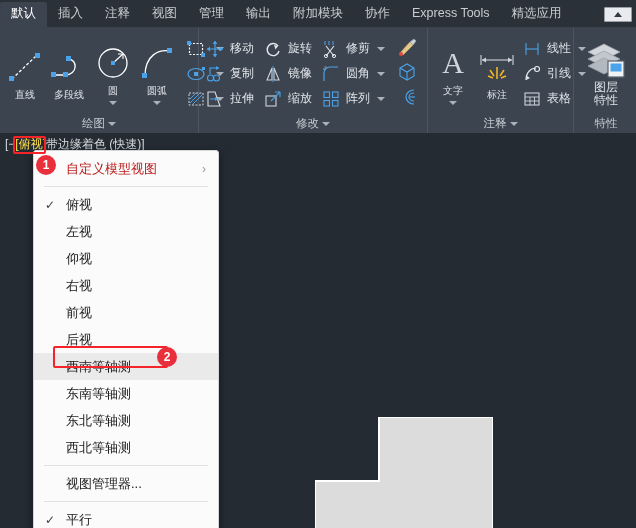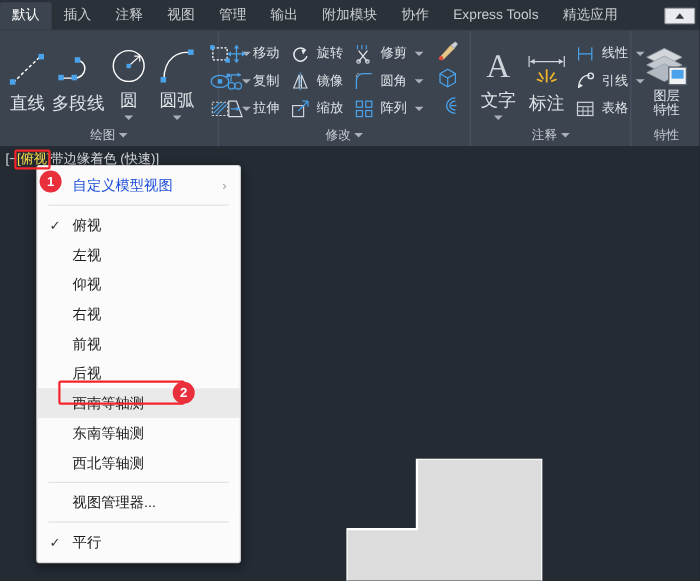--- a/index.html
+++ b/index.html
@@ -107,21 +107,21 @@
     cursor: default;
   }
   .big-btn .glyph {
     height: 40px;
     width: 44px;
     display: flex;
     align-items: center;
     justify-content: center;
   }
   .big-btn .lbl {
-    font-size: 16px;
+    font-size: 10px;
     color: #dfe3e7;
     margin-top: 1px;
     white-space: nowrap;
   }
   .big-btn .lbl2 {
     font-size: 12px;
     color: #dfe3e7;
     line-height: 13px;
     white-space: nowrap;
     text-align: center;
@@ -249,21 +249,21 @@
     width: 32px;
     text-align: center;
     font-size: 12px;
     color: #3a3a3a;
     flex: none;
   }
   .mi .mtext {
     white-space: nowrap;
   }
   .mi.disabled .mtext {
-    color: #1d4ed8;
+    color: #b91c1c;
   }
   .mi .submenu-arrow {
     position: absolute;
     right: 12px;
     font-size: 12px;
     color: #9a9a9a;
   }
   .mi.hover {
     background: #eaeaea;
   }
@@ -679,20 +679,24 @@
   <div class="mi hover">
     <span class="check"></span>
     <span class="mtext">西南等轴测</span>
   </div>
   <div class="mi">
     <span class="check"></span>
     <span class="mtext">东南等轴测</span>
   </div>
   <div class="mi">
     <span class="check"></span>
+    <span class="mtext">东北等轴测</span>
+  </div>
+  <div class="mi">
+    <span class="check"></span>
     <span class="mtext">西北等轴测</span>
   </div>
 
   <div class="msep"></div>
   <div class="mi">
     <span class="check"></span>
     <span class="mtext">视图管理器...</span>
   </div>
 
   <div class="msep"></div>

